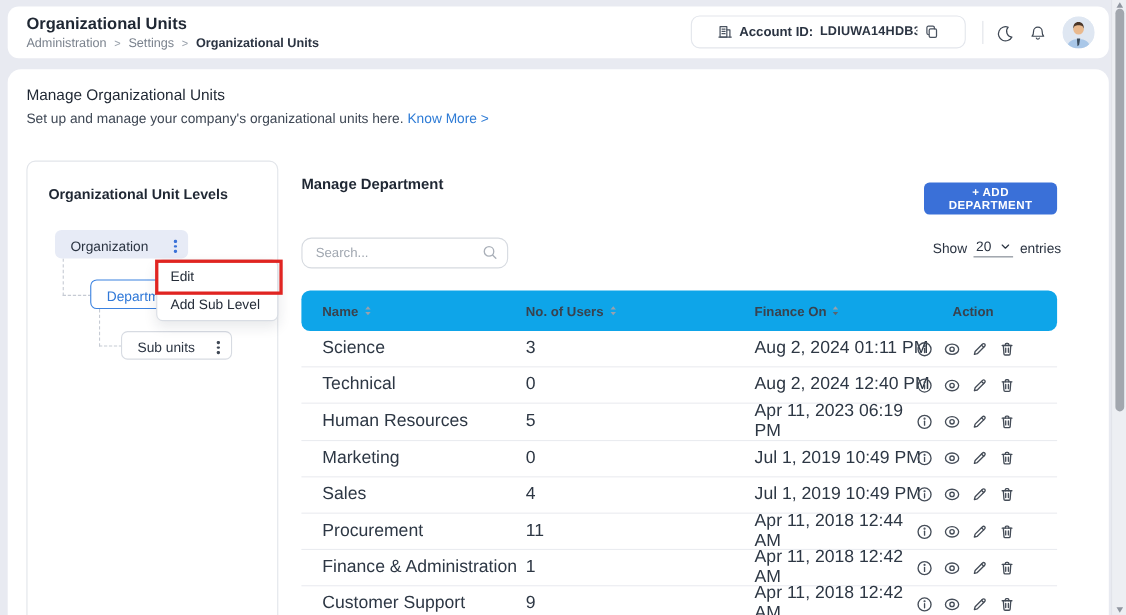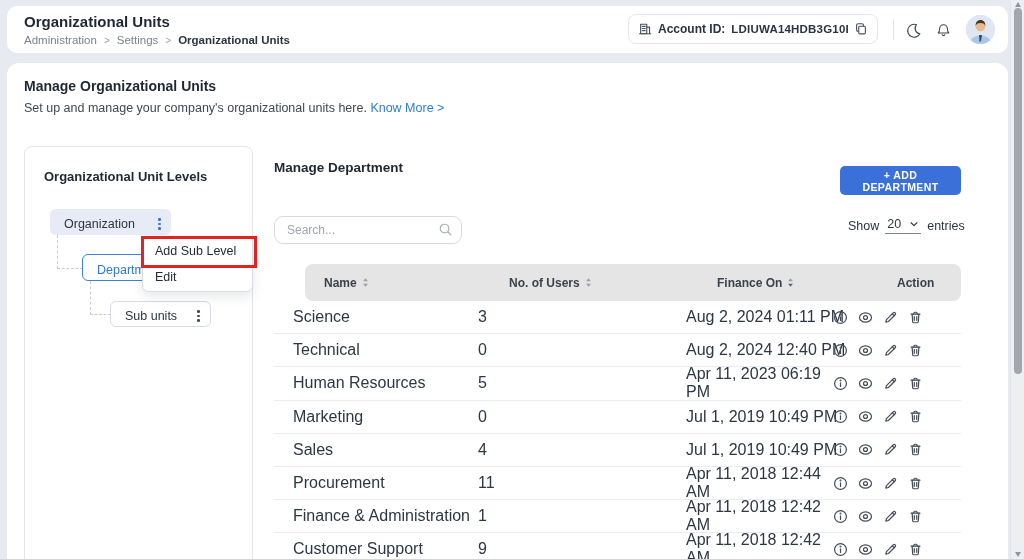--- a/index.html
+++ b/index.html
@@ -6,33 +6,33 @@
   .stage{position:relative;width:1024px;height:559px;background:#e8eaf1;overflow:hidden;
          font-family:"Liberation Sans",sans-serif;color:#2b3442;}
   .card{position:absolute;background:#fff;border-radius:10px;}
   
   .topbar{left:7px;top:6px;width:1001px;height:47px;}
   .page-title{position:absolute;left:17px;top:7px;font-size:15px;font-weight:700;color:#1f2733;}
   .breadcrumb{position:absolute;left:17px;top:28px;font-size:11.5px;color:#7a828d;display:flex;gap:7px;align-items:center;}
   .breadcrumb .sep{color:#9aa2ac;font-size:10px;}
   .breadcrumb .current{color:#2b3442;font-weight:700;}
   .account-box{position:absolute;left:621px;top:8px;width:250px;height:30px;border:1px solid #e3e6ec;border-radius:8px;
-               display:flex;align-items:center;gap:6px;padding:0 9px;box-sizing:border-box;}
+               display:flex;align-items:center;gap:6px;padding:0 23px;box-sizing:border-box;}
   .account-label{font-size:12px;font-weight:700;color:#2b3442;white-space:nowrap;}
   .account-value{font-size:11.5px;font-weight:600;color:#2b3442;letter-spacing:.2px;filter:blur(.45px);white-space:nowrap;overflow:hidden;}
   .copy-btn{margin-left:auto;display:flex;}
   .tb-divider{position:absolute;left:886px;top:13px;width:1px;height:21px;background:#e0e3e9;}
   .icon-btn{position:absolute;display:flex;align-items:center;justify-content:center;width:22px;height:22px;cursor:pointer;}
   .moon{left:895px;top:13px;}
   .bell{left:925px;top:13px;}
   .avatar{position:absolute;left:959px;top:9px;width:29px;height:29px;border-radius:50%;overflow:hidden;background:#dfe7f2;}
   svg.stroke{fill:none;stroke:currentColor;stroke-width:1.3;stroke-linecap:round;stroke-linejoin:round;}
   
   .main{left:7px;top:63px;width:1001px;height:510px;border-radius:12px 12px 0 0;}
-  .sec-title{position:absolute;left:17px;top:15px;font-size:14px;font-weight:700;color:#1f2733;}
+  .sec-title{position:absolute;left:17px;top:15px;font-size:14px;font-weight:400;color:#1f2733;}
   .sec-sub{position:absolute;left:17px;top:38px;font-size:12.5px;color:#3f4855;}
   .know-more{color:#2f7cd6;cursor:pointer;}
   
   .levels{position:absolute;left:17px;top:83px;width:227px;height:440px;border:1px solid #e2e5ea;border-radius:8px;}
   .levels-title{position:absolute;left:19px;top:22px;font-size:13px;font-weight:700;color:#1f2733;}
   .node{position:absolute;display:flex;align-items:center;justify-content:space-between;box-sizing:border-box;
         padding:4px 10px 0 14px;border-radius:6px;font-size:12.5px;background:#fff;}
   .node-org{left:25px;top:62px;width:121px;height:26px;background:#e7ebf6;color:#2b3442;}
   .node-dept{left:57px;top:107px;width:112px;height:27px;border:1.5px solid #3b82e0;color:#2f78d8;z-index:1;}
   .node-sub{left:85px;top:154px;width:101px;height:26px;border:1px solid #d7dbe2;color:#2b3442;}
@@ -49,21 +49,21 @@
            color:#fff;font-family:inherit;font-size:10.5px;font-weight:700;letter-spacing:.4px;display:flex;align-items:center;justify-content:center;cursor:pointer;}
   .search-wrap{position:absolute;left:267px;top:153px;width:188px;height:28px;}
   .search-input{width:100%;height:100%;box-sizing:border-box;border:1px solid #d6dae0;border-radius:9px;padding:0 30px 0 12px;
                 font-family:inherit;font-size:12px;color:#2b3442;outline:none;}
   .search-input::placeholder{color:#a0a7b0;}
   .search-ico{position:absolute;right:9px;top:6px;color:#aab0b9;}
   .show-wrap{position:absolute;left:841px;top:154px;width:120px;display:flex;align-items:center;gap:6px;font-size:12.5px;color:#2b3442;}
   .show-select{display:flex;align-items:center;gap:8px;border-bottom:1px solid #7c848e;padding:0 2px 2px 2px;cursor:pointer;color:#2b3442;}
   
   .table{position:absolute;left:267px;top:201px;width:687px;}
-  .thead{height:37px;background:#e5e5e5;border-radius:8px;display:flex;align-items:center;font-size:12px;font-weight:700;color:#39424e;margin-left:31px;}
+  .thead{height:37px;background:#0ea5e9;border-radius:8px;display:flex;align-items:center;font-size:12px;font-weight:700;color:#39424e;}
   .trow{height:32.2px;display:flex;align-items:center;border-bottom:1px solid #eaecf0;font-size:16px;color:#2d3744;}
   .c1{width:204px;box-sizing:border-box;padding-left:19px;display:flex;align-items:center;gap:5px;}
   .c2{width:208px;box-sizing:border-box;}
   .c3{width:162px;box-sizing:border-box;display:flex;align-items:center;gap:5px;}
   .c4{flex:1;box-sizing:border-box;padding-left:18px;display:flex;align-items:center;}
   .trow .c4{padding-left:0;margin-left:-16px;gap:9px;}
   .act{display:flex;align-items:center;justify-content:center;width:16px;height:16px;color:#454d58;cursor:pointer;}
   .sort{display:inline-flex;}
   
   .scrollbar{position:absolute;left:1010px;top:0;width:14px;height:559px;background:#edeff3;border-left:1px solid #e2e4ea;box-sizing:border-box;}
@@ -160,22 +160,22 @@
       <div class="node node-sub">
         <span>Sub units</span>
         <span class="dots">
             <i style="background:#3f4854"></i>
             <i style="background:#3f4854"></i>
             <i style="background:#3f4854"></i>
           </span>
       </div>
 
       <div class="ctx-menu">
+        <div class="ctx-item">Edit</div>
         <div class="ctx-item">Add Sub Level</div>
-        <div class="ctx-item">Edit</div>
       </div>
       <div class="hl-red"></div>
     </div>
 
     <div class="dept-title">Manage Department</div>
     <button class="add-btn">+ ADD DEPARTMENT</button>
 
     <div class="search-wrap">
       <input class="search-input" type="text" placeholder="Search..." style="">
       <span class="search-ico">

